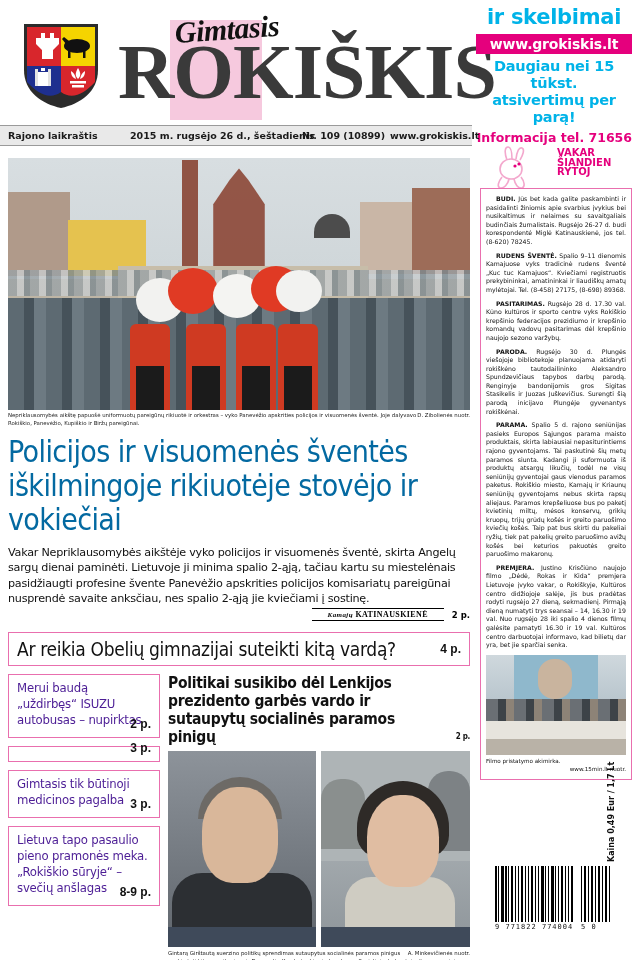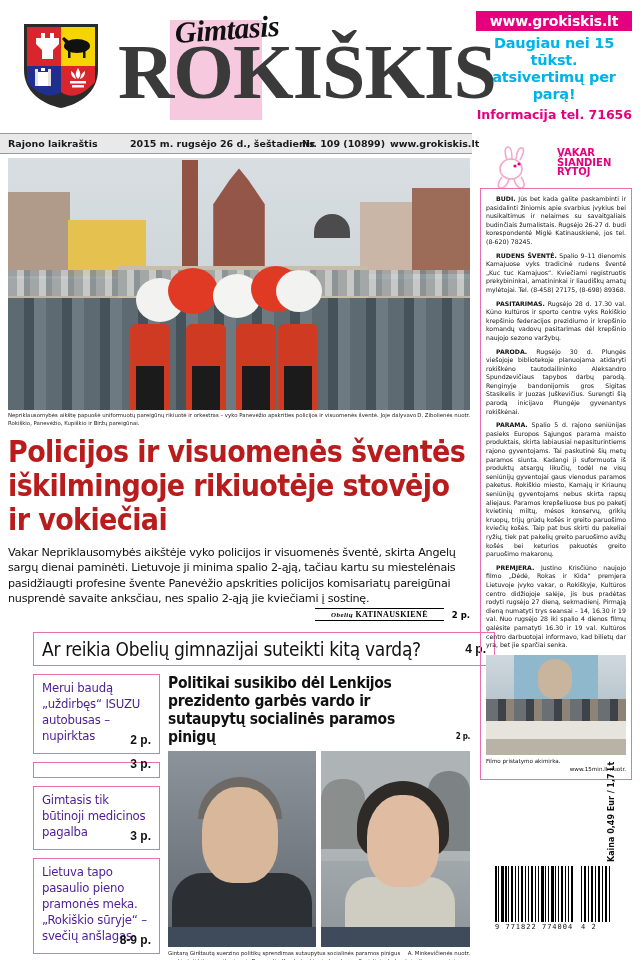--- a/index.html
+++ b/index.html
@@ -54,21 +54,21 @@
   }
   .ad-tel {
     margin-top: 4px; text-align: right; padding-right: 4px;
     font-family: "DejaVu Sans", sans-serif;
     font-weight: 700; font-size: 12.5px; color: #e5007d;
   }
 
   
   .infostrip {
     position: absolute; left: 0; top: 125px; width: 472px; height: 21px;
-    background: #e9e9e9; border-top: 1px solid #9a9a9a; border-bottom: 1px solid #9a9a9a; margin-top: 8px;
+    background: #e9e9e9; border-top: 1px solid #9a9a9a; border-bottom: 1px solid #9a9a9a;
   }
   .infostrip > div {
     position: absolute; top: 4px;
     font-family: "DejaVu Sans", sans-serif;
     font-size: 9.5px; font-weight: 700; color: #1a1a1a;
   }
   .is-a { left: 8px; }
   .is-b { left: 130px; }
   .is-c { left: 302px; }
   .is-d { left: 390px; }
@@ -112,40 +112,40 @@
 
   .caption {
     font-family: "DejaVu Sans", sans-serif;
     font-size: 5.4px; line-height: 7.6px; color: #1a1a1a;
     margin-top: 2px; width: 462px;
   }
   .caption .credit { float: right; }
 
   .lead-head {
     font-family: "DejaVu Sans Condensed", "DejaVu Sans", sans-serif;
-    font-size: 30px; line-height: 34px; font-weight: 700;
-    color: #b91c1c; letter-spacing: -0.6px; margin-top: 8px;
+    font-size: 30px; line-height: 34px; font-weight: 400;
+    color: #0369a1; letter-spacing: -0.6px; margin-top: 8px;
   }
   .lead-body {
     font-family: "DejaVu Sans", sans-serif;
     font-size: 11.2px; line-height: 15.2px; color: #111;
     margin-top: 8px; width: 462px; letter-spacing: -0.25px;
   }
   .byline-row { position: relative; height: 16px; margin-top: 2px; }
   .byline {
     position: absolute; right: 26px; top: 0;
     border-top: 1px solid #000; border-bottom: 1px solid #000;
     padding: 1px 16px; font-family: "Liberation Serif", serif;
     font-size: 8px; font-weight: 700; letter-spacing: .4px;
   }
   .byline .sm { font-size: 7px; font-style: italic; }
   .pg-right { position: absolute; right: 0; top: 2px; font-family:"DejaVu Sans",sans-serif; font-size: 8.5px; font-weight:700; }
 
   
-  .pbox { border: 1.5px solid #e96fae; padding: 5px 8px; position: relative; background: #fff; margin-left: 25px; }
+  .pbox { border: 1.5px solid #e96fae; padding: 5px 8px; position: relative; background: #fff; }
   .pbox .pg {
     font-family: Liberation Sans, sans-serif;
     font-size: 12px; font-weight: 700; color: #111;
   }
   .wide-box { margin-top: 8px; width: 462px; display: flex; align-items: center; justify-content: space-between; }
   .wide-box .t {
     font-family: "DejaVu Sans Condensed","DejaVu Sans", sans-serif;
     font-size: 19px; line-height: 22px; color: #111; letter-spacing: -0.3px;
   }
 
@@ -280,20 +280,21 @@
       <rect x="50" y="63" width="12" height="2.5" fill="#fff"></rect>
     </svg>
 
     <div class="logo-wrap">
       <div class="pink-box"></div>
       <div class="rokiskis">ROKIŠKIS</div>
       <div class="gimtasis">Gimtasis</div>
     </div>
 
     <div class="adblock">
+      <div class="ad-l2">ir skelbimai</div>
       <div class="ad-url">www.grokiskis.lt</div>
       <div class="ad-l3">Daugiau nei 15 tūkst.</div>
       <div class="ad-l4">atsivertimų per parą!</div>
       <div class="ad-tel">Informacija tel. 71656</div>
     </div>
 
     <div class="infostrip">
       <div class="is-a">Rajono laikraštis</div>
       <div class="is-b">2015 m. rugsėjo 26 d., šeštadienis</div>
       <div class="is-c">Nr. 109 (10899)</div>
@@ -331,21 +332,21 @@
       <span class="credit">D. Zibolienės nuotr.</span>
       <span>Nepriklausomybės aikštę papuošė uniformuotų pareigūnų rikiuotė ir orkestras – vyko Panevėžio apskrities policijos ir visuomenės šventė. Joje dalyvavo Rokiškio, Panevėžio, Kupiškio ir Biržų pareigūnai.</span>
     </div>
 
     <h1 class="lead-head">Policijos ir visuomenės šventės iškilmingoje rikiuotėje stovėjo ir vokiečiai</h1>
 
     <p class="lead-body">Vakar Nepriklausomybės aikštėje vyko policijos ir visuomenės šventė, skirta Angelų sargų dienai paminėti. Lietuvoje ji minima spalio 2-ąją, tačiau kartu su miestelėnais pasidžiaugti profesine švente Panevėžio apskrities policijos komisariatų pareigūnai nusprendė savaite anksčiau, nes spalio 2-ąją jie kviečiami į sostinę.</p>
 
     <div class="byline-row">
       <div class="byline">
-        <span class="sm">Obelių</span>
+        <span class="sm">Kamajų</span>
         <span>KATINAUSKIENĖ</span>
       </div>
       <div class="pg-right">2 p.</div>
     </div>
 
     <div class="pbox wide-box">
       <div class="t">Ar reikia Obelių gimnazijai suteikti kitą vardą?</div>
       <div class="pg">4 p.</div>
     </div>
 
@@ -454,17 +455,17 @@
         <span>Filmo pristatymo akimirka.</span>
         <span class="credit">www.15min.lt nuotr.</span>
       </div>
     </div>
   </div>
 
   <div class="barcode-area">
     <div class="bars"></div>
     <div class="bars2"></div>
     <div class="bc-num">9 771822 774004</div>
-    <div class="bc-num2">4 2</div>
+    <div class="bc-num2">5 0</div>
     <div class="price">Kaina 0,49 Eur / 1,7 Lt</div>
   </div>
 
 </div>
 
 </body></html>

